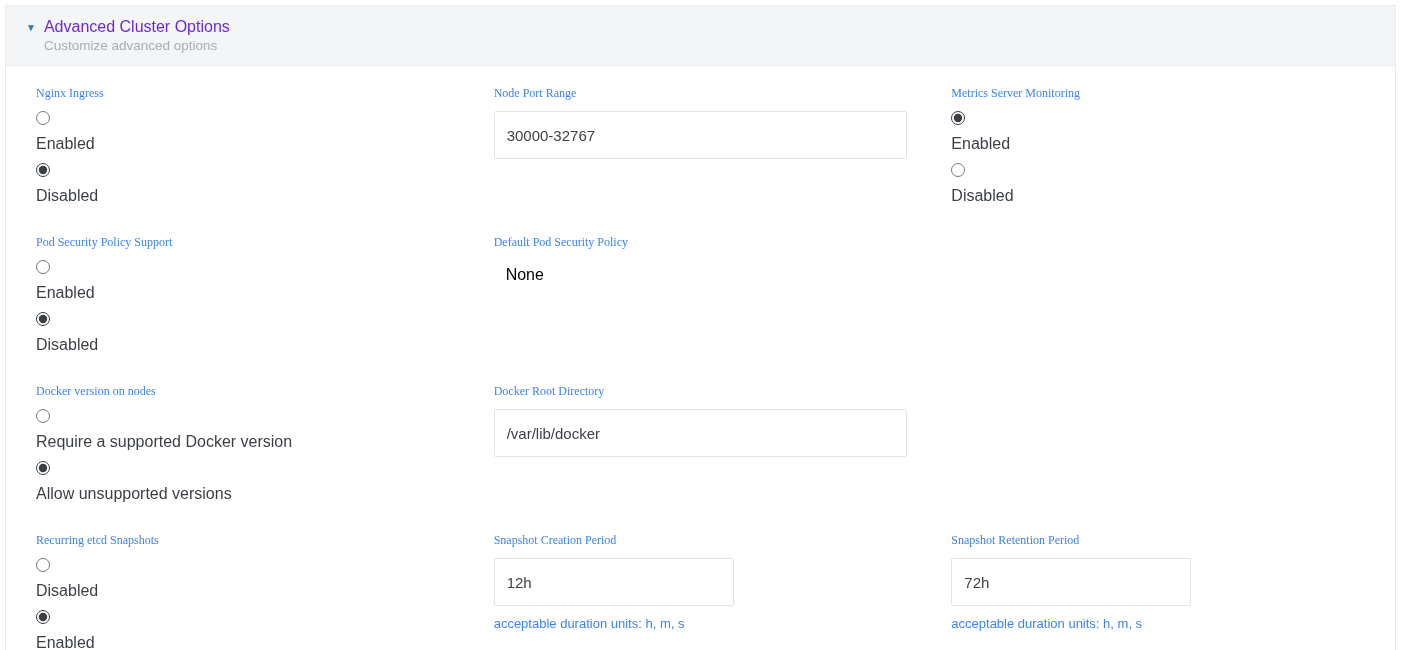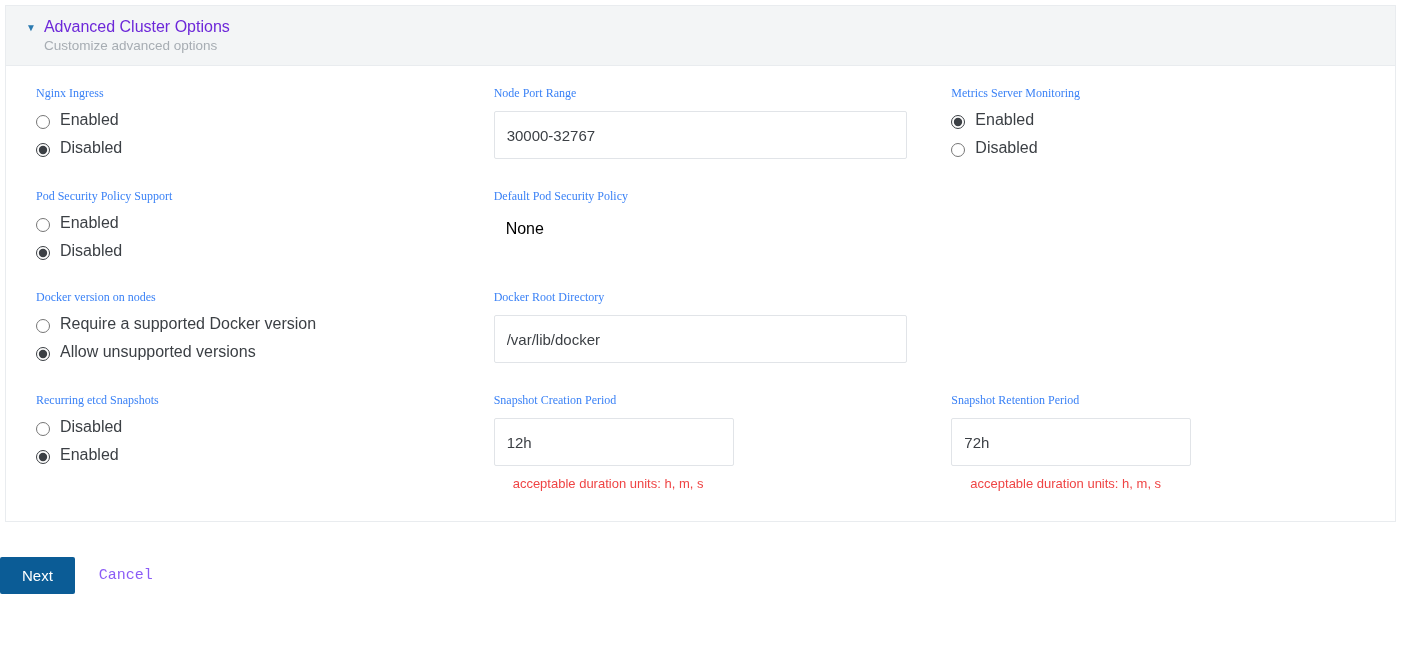--- a/index.html
+++ b/index.html
@@ -10,22 +10,22 @@
     background: #f3f5f6; padding: 12px 20px 12px 20px;
     border-bottom: 1px solid #e9ecef;
   }
   .panel-header .caret { color: #2b7ab0; font-size: 10px; margin-top: 4px; cursor: pointer; }
   .panel-header .title { font-size: 16px; color: #6d28d9; font-weight: 400; }
   .panel-header .subtitle { font-size: 13.5px; color: #a7adb3; margin-top: 2px; }
   .panel-body { padding: 20px 20px 30px 20px; }
   .grid { display: grid; grid-template-columns: 1fr 1fr 1fr; column-gap: 24px; row-gap: 30px; }
   .cell { display: flex; flex-direction: column; gap: 10px; padding-left: 10px; padding-right: 10px;}
   .label { font-size: 12px; color: #3b82f6; font-weight: 400; font-family: Liberation Serif, serif; }
-  .help { font-size: 13px; color: #ef4444; margin-left: 19px; }
-  .radio-row { display: flex; align-items: flex-end; gap: 10px; }
+  .help { font-size: 13px; color: #3b82f6; }
+  .radio-row { display: flex; align-items: flex-start; gap: 10px; flex-direction: column; }
   .radio-row input[type="radio"] { width: 14px; height: 14px; cursor: pointer; accent-color: #3b3f44; }
   .radio-row label { font-size: 16px; color: #3b3f44; cursor: pointer; }
   .text-input {
     width: 100%; max-width: 440px; height: 48px; padding: 6px 12px;
     font-size: 15px; color: #3b3f44; border: 1px solid #e1e4e8; border-radius: 2px; outline: none;
   }
   .text-input.small { max-width: 240px; }
   .static-value { font-size: 16px; color: #000000; padding: 6px 12px; }
   .footer { display:flex; align-items:center; gap: 24px; padding: 30px 0 0 0; }
   .btn-primary {

